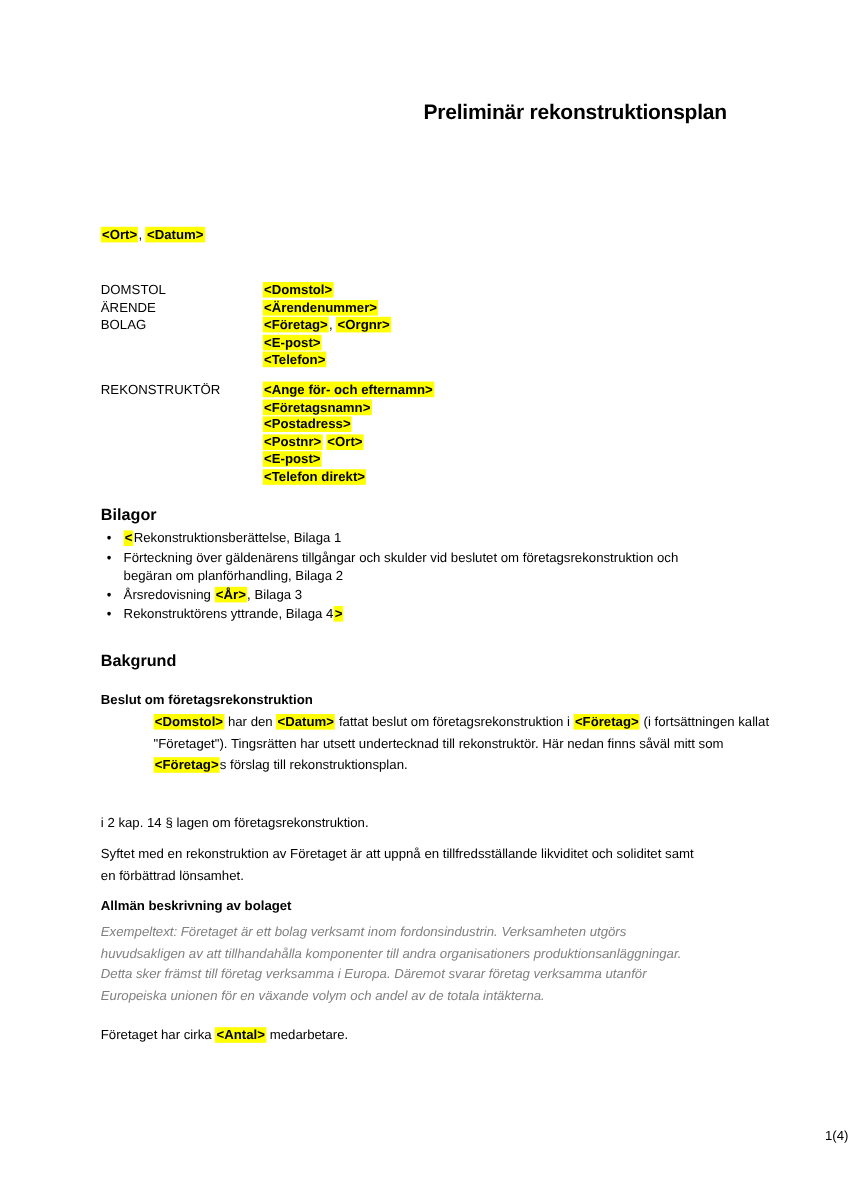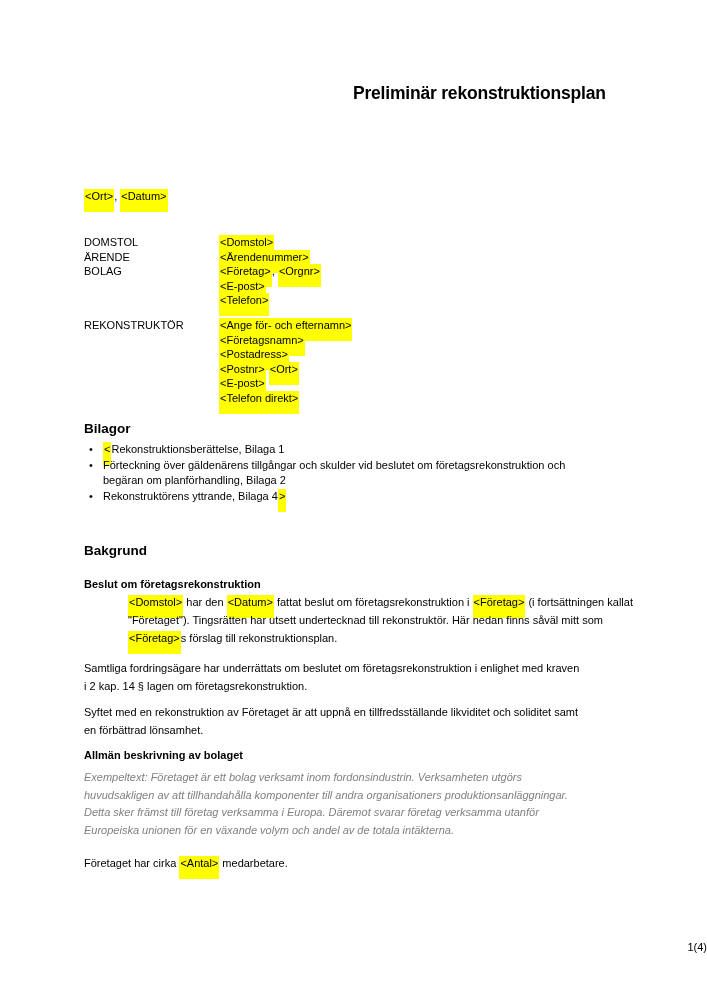--- a/index.html
+++ b/index.html
@@ -6,21 +6,21 @@
   body {
     width:707px; height:1000px; background:#ffffff; position:relative;
     font-family:"Liberation Sans", sans-serif; font-size:11px; color:#000;
     overflow:hidden;
   }
   .title {
     position:absolute; left:353px; top:83px; margin:0;
     font-size:17.5px; font-weight:bold; letter-spacing:-0.2px; white-space:nowrap;
   }
   .dateline { position:absolute; left:84px; top:190px; white-space:nowrap; }
-  .hl { background: var(--hl, #ffff00); padding:1px 1px 10px 1px; }
+  .hl { background: var(--hl, #ffff00); padding:1px 1px 0 1px;font-weight:bold; }
   .infoblock { position:absolute; left:84px; line-height:14.5px; }
   .infoblock .labels { display:inline-block; vertical-align:top; width:135px; }
   .infoblock .values { display:inline-block; vertical-align:top; }
   .court { top:235px; }
   .recon { top:318px; }
   .heading { position:absolute; left:84px; margin:0; font-size:13.5px; font-weight:bold; }
   .bilagor-h { top:421px; }
   .bakgrund-h { top:543px; }
   .list { position:absolute; left:84px; top:442px; line-height:15.7px; width:610px; }
   .li { position:relative; padding-left:19px; }
@@ -68,30 +68,31 @@
     <div><span class="hl">&lt;E-post&gt;</span></div>
     <div><span class="hl">&lt;Telefon direkt&gt;</span></div>
   </div>
 </div>
 
 <h2 class="heading bilagor-h">Bilagor</h2>
 
 <div class="list">
   <div class="li"><span class="hl">&lt;</span><span>Rekonstruktionsberättelse, Bilaga 1</span></div>
   <div class="li"><span>Förteckning över gäldenärens tillgångar och skulder vid beslutet om företagsrekonstruktion och</span><br><span>begäran om planförhandling, Bilaga 2</span></div>
+  <div class="li"><span>Årsredovisning </span><span class="hl">&lt;År&gt;</span><span>, Bilaga 3</span></div>
   <div class="li"><span>Rekonstruktörens yttrande, Bilaga 4</span><span class="hl">&gt;</span></div>
 </div>
 
 <h2 class="heading bakgrund-h">Bakgrund</h2>
 
 <h3 class="subheading sub1">Beslut om företagsrekonstruktion</h3>
 
 <p class="para p1"><span class="hl">&lt;Domstol&gt;</span><span> har den </span><span class="hl">&lt;Datum&gt;</span><span> fattat beslut om företagsrekonstruktion i </span><span class="hl">&lt;Företag&gt;</span><span> (i fortsättningen kallat</span><br><span>"Företaget"). Tingsrätten har utsett undertecknad till rekonstruktör. Här nedan finns såväl mitt som</span><br><span class="hl">&lt;Företag&gt;</span><span>s förslag till rekonstruktionsplan.</span></p>
 
-<p class="para p2"><span>Samtliga fordringsägare har underrättats om beslutet om företagsrekonstruktion i enlighet med kraven</span><br><span>i 2 kap. 14 § lagen om företagsrekonstruktion.</span></p>
+<p class="para p2"><br><span>i 2 kap. 14 § lagen om företagsrekonstruktion.</span></p>
 
 <p class="para p3"><span>Syftet med en rekonstruktion av Företaget är att uppnå en tillfredsställande likviditet och soliditet samt</span><br><span>en förbättrad lönsamhet.</span></p>
 
 <h3 class="subheading sub2">Allmän beskrivning av bolaget</h3>
 
 <p class="para example"><span>Exempeltext: Företaget är ett bolag verksamt inom fordonsindustrin. Verksamheten utgörs</span><br><span>huvudsakligen av att tillhandahålla komponenter till andra organisationers produktionsanläggningar.</span><br><span>Detta sker främst till företag verksamma i Europa. Däremot svarar företag verksamma utanför</span><br><span>Europeiska unionen för en växande volym och andel av de totala intäkterna.</span></p>
 
 <p class="para p4"><span>Företaget har cirka </span><span class="hl">&lt;Antal&gt;</span><span> medarbetare.</span></p>
 
 <div class="footer">1(4)</div>

